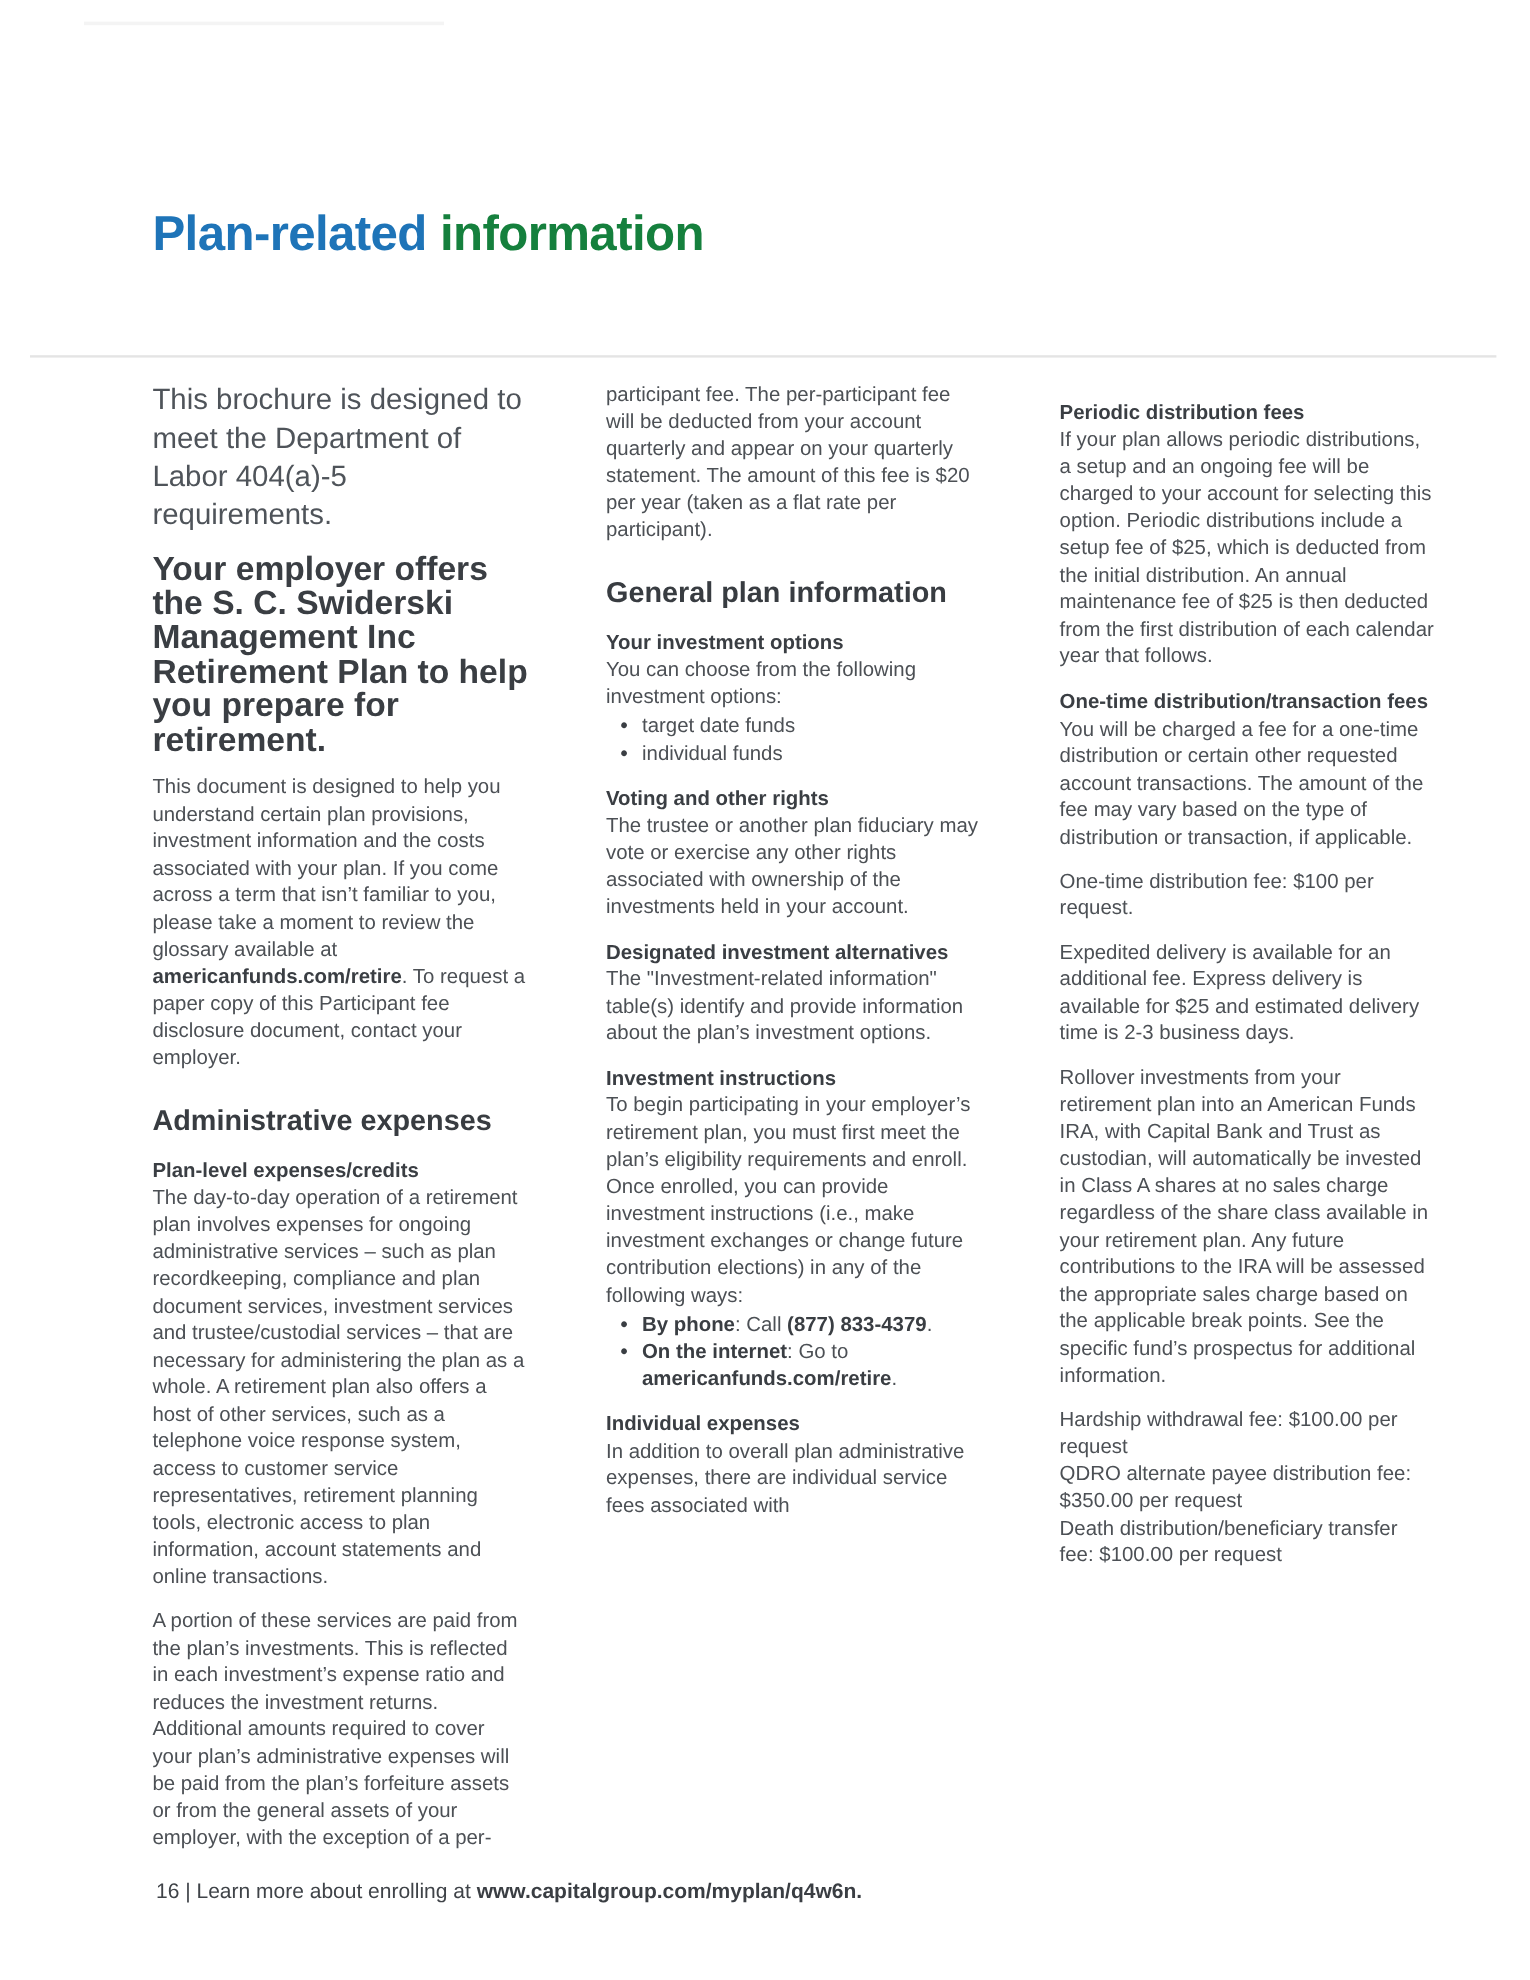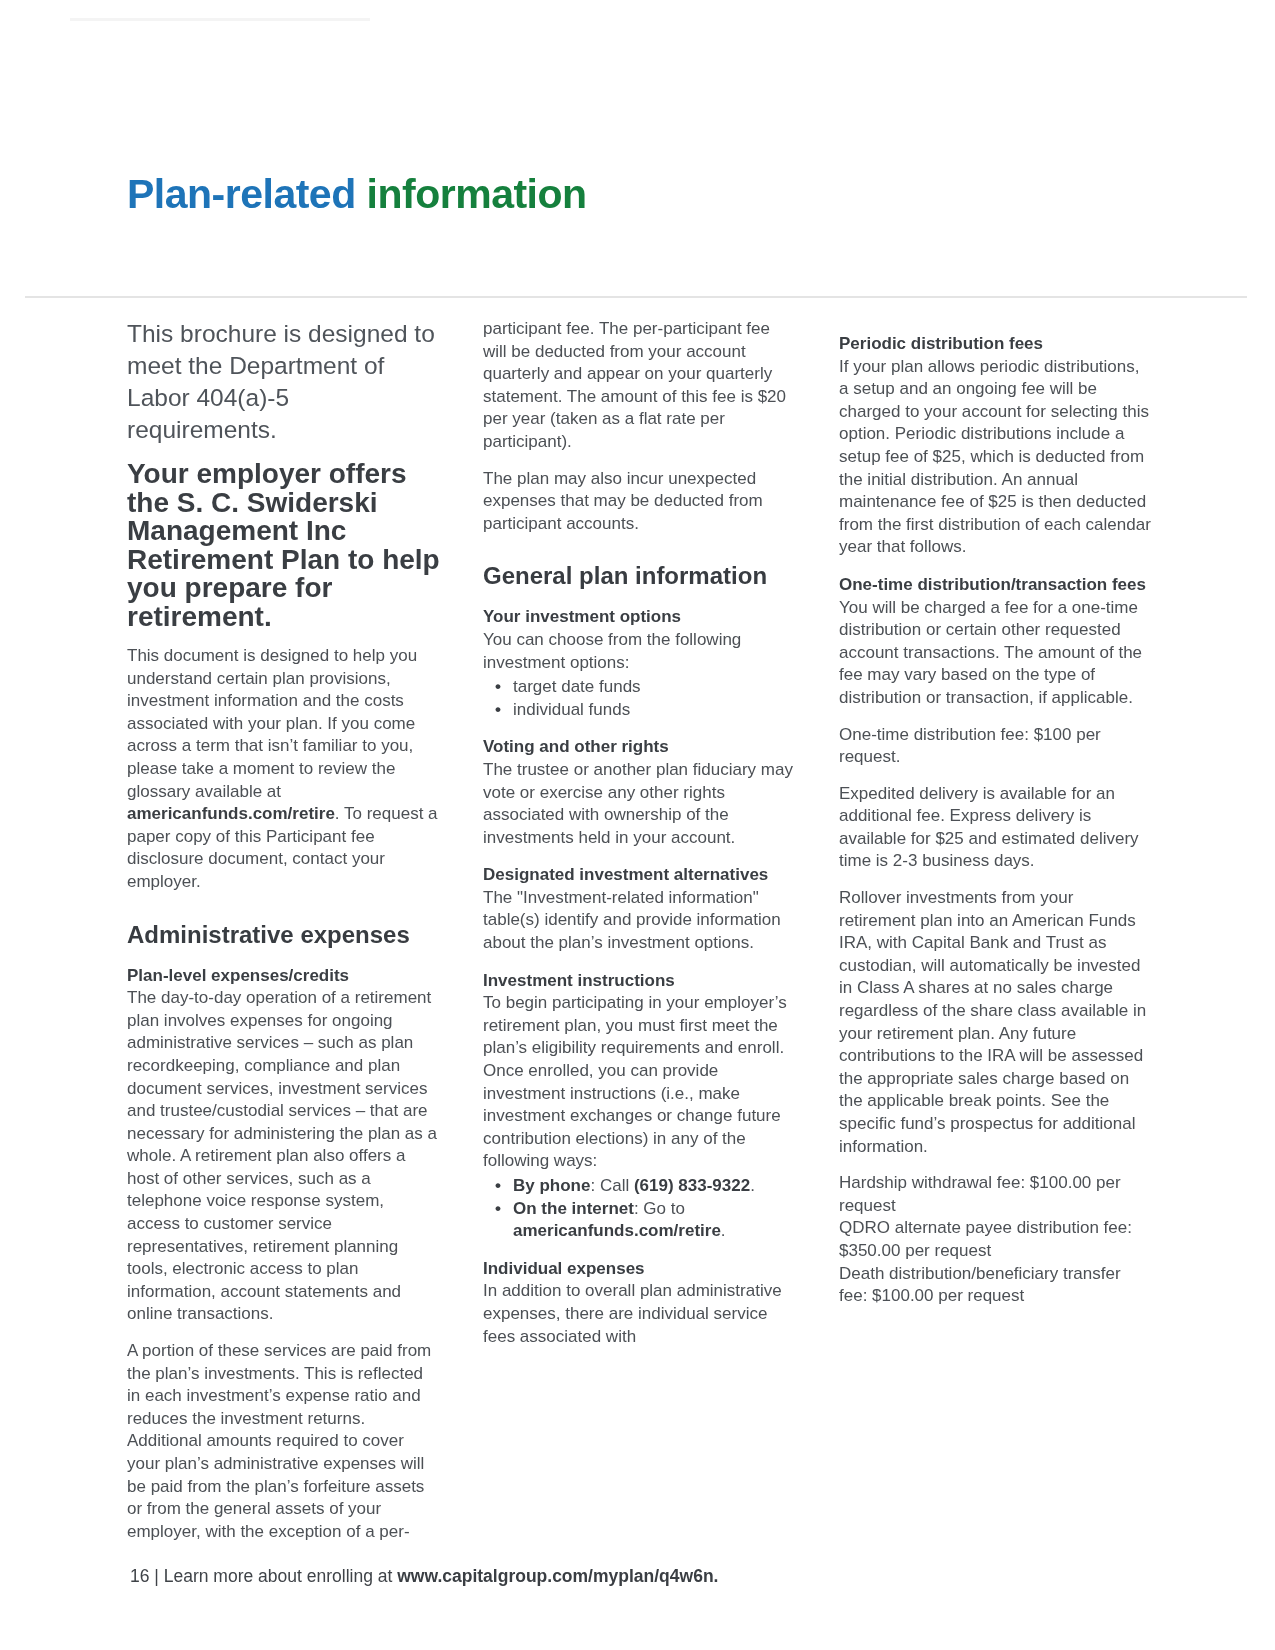--- a/index.html
+++ b/index.html
@@ -16,21 +16,21 @@
     font-size: 41px; letter-spacing: -0.5px; white-space: nowrap;
   }
   .page-title .t-strong { font-weight: 700; color: #1e74b8; }
   .page-title .t-reg    { font-weight: 700; color: #15803d; }
   .divider {
     position: absolute; left: 25px; right: 28px; top: 296px;
     height: 2px; background: #e4e4e4;
   }
   .columns {
     position: absolute; left: 127px; top: 318px;
-    display: flex; gap: 42px;
+    display: flex; gap: 64px;
   }
   .col { width: 314px; font-size: 17px; line-height: 22.6px; }
   .col p { margin: 0 0 14px 0; }
   .intro {
     font-size: 24.5px; line-height: 32px; color: #4f545a;
     margin: 0 0 18px 0;
   }
   .employer-heading {
     font-size: 28px; line-height: 28.5px; font-weight: 700; color: #3a3e43;
     margin: 0 0 15px 0;
@@ -80,41 +80,40 @@
     <p class="employer-heading">Your employer offers the S. C. Swiderski Management Inc Retirement Plan to help you prepare for retirement.</p>
     <p><span>This document is designed to help you understand certain plan provisions, investment information and the costs associated with your plan. If you come across a term that isn’t familiar to you, please take a moment to review the glossary available at </span><b>americanfunds.com/retire</b><span>. To request a paper copy of this Participant fee disclosure document, contact your employer.</span></p>
     <h2 class="section-heading">Administrative expenses</h2>
     <div class="subhead">Plan-level expenses/credits</div>
     <p>The day-to-day operation of a retirement plan involves expenses for ongoing administrative services – such as plan recordkeeping, compliance and plan document services, investment services and trustee/custodial services – that are necessary for administering the plan as a whole. A retirement plan also offers a host of other services, such as a telephone voice response system, access to customer service representatives, retirement planning tools, electronic access to plan information, account statements and online transactions.</p>
     <p>A portion of these services are paid from the plan’s investments. This is reflected in each investment’s expense ratio and reduces the investment returns. Additional amounts required to cover your plan’s administrative expenses will be paid from the plan’s forfeiture assets or from the general assets of your employer, with the exception of a per-</p>
   </div>
 
   <div class="col">
     <p>participant fee. The per-participant fee will be deducted from your account quarterly and appear on your quarterly statement. The amount of this fee is $20 per year (taken as a flat rate per participant).</p>
-    <p>The plan may also incur unexpected expenses that may be deducted from participant accounts.</p>
     <h2 class="section-heading">General plan information</h2>
     <div class="subhead">Your investment options</div>
     <p style="margin-bottom:2px">You can choose from the following investment options:</p>
     <div class="bullets">
       <div class="bullet">
           <span class="bullet-body">target date funds</span>
         </div>
       <div class="bullet">
           <span class="bullet-body">individual funds</span>
         </div>
     </div>
     <div class="subhead">Voting and other rights</div>
     <p>The trustee or another plan fiduciary may vote or exercise any other rights associated with ownership of the investments held in your account.</p>
     <div class="subhead">Designated investment alternatives</div>
     <p>The "Investment-related information" table(s) identify and provide information about the plan’s investment options.</p>
     <div class="subhead">Investment instructions</div>
     <p style="margin-bottom:2px">To begin participating in your employer’s retirement plan, you must first meet the plan’s eligibility requirements and enroll. Once enrolled, you can provide investment instructions (i.e., make investment exchanges or change future contribution elections) in any of the following ways:</p>
     <div class="bullets">
       <div class="bullet">
-          <span class="bullet-body"><b>By phone</b><span>: Call </span><b>(619) 833-9322</b><span>.</span></span>
+          <span class="bullet-body"><b>By phone</b><span>: Call </span><b>(877) 833-4379</b><span>.</span></span>
         </div>
       <div class="bullet">
           <span class="bullet-body"><b>On the internet</b><span>: Go to </span><b>americanfunds.com/retire</b><span>.</span></span>
         </div>
     </div>
     <div class="subhead">Individual expenses</div>
     <p>In addition to overall plan administrative expenses, there are individual service fees associated with</p>
   </div>
 
   <div class="col">

